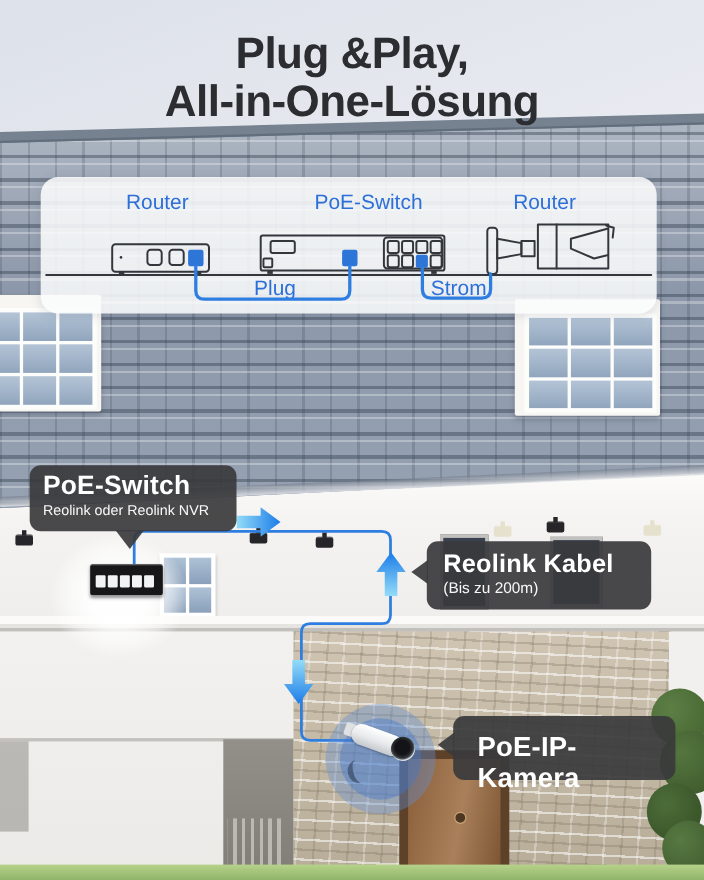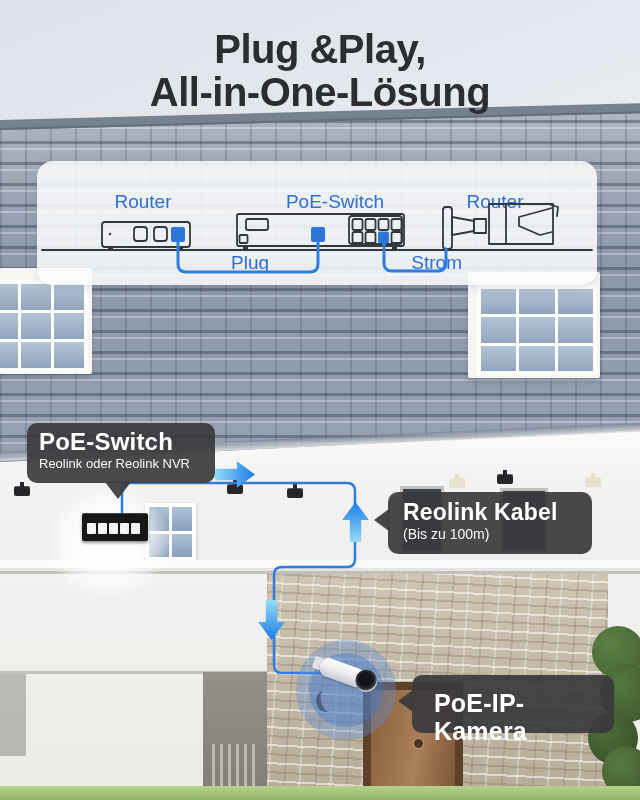--- a/index.html
+++ b/index.html
@@ -68,38 +68,38 @@
   .glow{left:46px;top:486px;width:124px;height:112px;
     background:radial-gradient(ellipse at center,rgba(255,255,255,.95) 0 30%,rgba(255,255,255,.5) 55%,rgba(255,255,255,0) 72%);}
   .switch-device{left:82px;top:513px;width:66px;height:28px;background:#17171a;border-radius:2px;
     box-shadow:0 2px 3px rgba(40,40,45,.5), inset 0 1px 0 rgba(255,255,255,.22);display:flex;gap:2px;
     padding:10px 0 0 5px;box-sizing:border-box;}
   .sw-port{width:9px;height:11px;background:#f2f3f4;border-radius:1px;}
 
   
   .panel{left:37px;top:161px;width:560px;height:124px;border-radius:16px;
     background:rgba(250,251,252,.87);box-shadow:0 2px 10px rgba(60,70,90,.15);}
-  .dev-label{position:absolute;top:191px;font-size:19px;font-weight:500;color:#2d6fd9;text-align:center;}
+  .dev-label{position:absolute;top:174px;font-size:19px;font-weight:500;color:#2d6fd9;text-align:center;}
   .cable-label{position:absolute;top:252px;font-size:19px;font-weight:500;color:#2d6fd9;text-align:center;}
 
   
   .callout{position:absolute;background:rgba(58,58,60,.92);border-radius:10px;color:#fff;box-sizing:border-box;}
   .callout .t{font-weight:700;letter-spacing:.2px;}
   .callout .s{font-weight:400;opacity:.96;}
   .co-switch{left:27px;top:423px;width:188px;height:60px;padding:5px 0 0 12px;}
   .co-switch .t{font-size:24px;line-height:27px;}
   .co-switch .s{font-size:13px;line-height:17px;}
   .co-switch::after{content:"";position:absolute;left:78px;bottom:-16px;
     border:13px solid rgba(0,0,0,0);border-top:17px solid rgba(58,58,60,.92);border-bottom:none;}
   .co-cable{left:388px;top:492px;width:204px;height:62px;padding:7px 0 0 15px;}
   .co-cable .t{font-size:23px;line-height:26px;}
   .co-cable .s{font-size:14px;line-height:19px;}
   .co-cable::before{content:"";position:absolute;left:-14px;top:17px;
     border:11px solid rgba(0,0,0,0);border-right:15px solid rgba(58,58,60,.92);border-left:none;}
-  .co-camera{left:412px;top:651px;width:202px;height:58px;padding:14px 0 0 22px;margin-top:24px;}
+  .co-camera{left:412px;top:651px;width:202px;height:58px;padding:14px 0 0 22px;}
   .co-camera .t{font-size:25px;line-height:28px;}
   .co-camera::before{content:"";position:absolute;left:-14px;top:15px;
     border:11px solid rgba(0,0,0,0);border-right:15px solid rgba(58,58,60,.92);border-left:none;}
 
   
   .cam-circle-outer{left:296px;top:640px;width:100px;height:100px;border-radius:50%;background:rgba(96,143,214,.38);}
   .cam-circle-inner{left:309px;top:653px;width:74px;height:74px;border-radius:50%;background:rgba(66,118,200,.42);}
   .cam-wrap{left:310px;top:654px;width:68px;height:48px;transform:rotate(20deg);}
   .cam-body{position:absolute;left:7px;top:10px;width:48px;height:19px;border-radius:9px;
     background:linear-gradient(180deg,#ffffff,#e7e9eb 55%,#c6c9cd);box-shadow:0 1px 2px rgba(0,0,0,.3);}
@@ -195,21 +195,21 @@
       <span class="sw-port"></span>
     <span class="sw-port"></span>
       <span class="sw-port"></span>
   </div>
 
   <div class="abs panel z5"></div>
   <div class="dev-label z6" style="left:88px;width:110px;">Router</div>
   <div class="dev-label z6" style="left:250px;width:170px;">PoE-Switch</div>
   <div class="dev-label z6" style="left:440px;width:110px;">Router</div>
   <div class="cable-label z6" style="left:205px;width:90px;">Plug</div>
-  <div class="cable-label z6" style="left:372px;width:90px;text-align:right;">Strom</div>
+  <div class="cable-label z6" style="left:372px;width:90px;">Strom</div>
 
   <svg class="abs z6" style="left:37px;top:161px;" width="560" height="124" viewBox="0 0 560 124">
     <g stroke="#33373c" stroke-width="1.8" fill="none" stroke-linejoin="round" stroke-linecap="round">
       <line x1="5" y1="89" x2="555" y2="89"></line>
       <g>
         <rect x="65" y="61" width="88" height="25" rx="3"></rect>
         <circle cx="73" cy="73" r="1.2" fill="#33373c" stroke="none"></circle>
         <rect x="97" y="66" width="13" height="14" rx="3"></rect>
         <rect x="117" y="66" width="13" height="14" rx="3"></rect>
         <rect x="134" y="66" width="14" height="15" rx="2" fill="#2e75d8" stroke="none"></rect>
@@ -290,21 +290,21 @@
     <div class="cam-body"></div>
     <div class="cam-lens"></div>
   </div>
 
   <div class="callout co-switch z9">
     <div class="t">PoE-Switch</div>
     <div class="s">Reolink oder Reolink NVR</div>
   </div>
   <div class="callout co-cable z9">
     <div class="t">Reolink Kabel</div>
-    <div class="s">(Bis zu 100m)</div>
+    <div class="s">(Bis zu 200m)</div>
   </div>
   <div class="callout co-camera z9">
     <div class="t">PoE-IP-Kamera</div>
   </div>
 
   <div class="abs title z10">
     <div>Plug &amp;Play,</div>
     <div>All-in-One-Lösung</div>
   </div>
 

